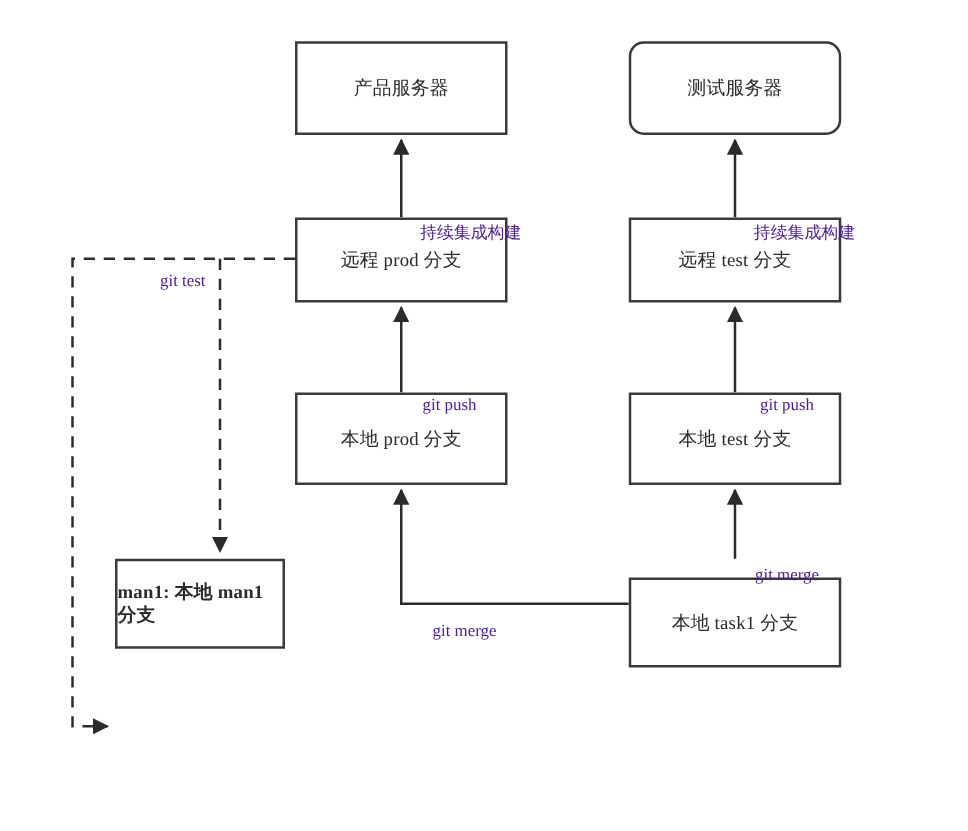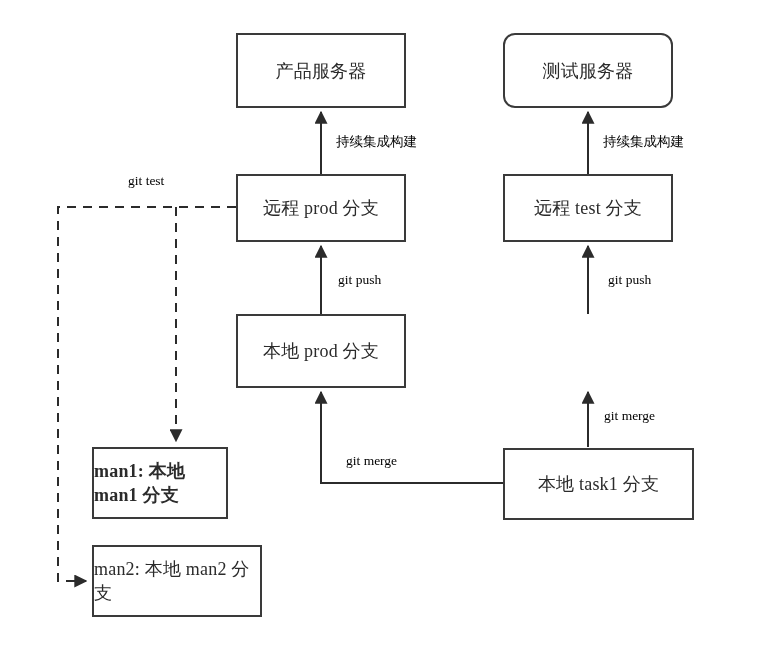--- a/index.html
+++ b/index.html
@@ -19,33 +19,34 @@
   }
   .node {
     position: absolute;
     box-sizing: border-box;
     border: 2px solid #3a3a3a;
     background: #ffffff;
     display: flex;
     align-items: center;
     justify-content: center;
     color: #2b2b2b;
-    font-size: 18px;
+    font-size: 15px;
     font-family: "Liberation Serif", serif;
     letter-spacing: 0.2px;
     z-index: 3;
   }
   .edge-label {
     position: absolute;
-    color: #000000;
+    color: #4c1d95;
     font-size: 13.5px;
     font-family: "Liberation Serif", serif;
     white-space: nowrap;
     background: transparent;
     z-index: 4;
+    margin-top: 44px;
   }
   svg.wires {
     position: absolute;
     left: 0;
     top: 0;
     width: 774px;
     height: 665px;
     z-index: 1;
     overflow: visible;
   }
@@ -92,32 +93,32 @@
   </div>
 
   <div class="node" style="left:503px; top:174px; width:170px; height:68px;">
     <span>远程 test 分支</span>
   </div>
 
   <div class="node" style="left:236px; top:314px; width:170px; height:74px;">
     <span>本地 prod 分支</span>
   </div>
 
+  <div class="node" style="left:503px; top:314px; width:170px; height:74px;">
+    <span>本地 test 分支</span>
+  </div>
 
   <div class="node" style="left:92px; top:447px; width:136px; height:72px;font-weight:bold;">
     <span>man1: 本地 man1 分支</span>
   </div>
 
-  <div class="node" style="left:503px; top:448px; width:191px; height:72px;">
+  <div class="node" style="left:503px; top:462px; width:170px; height:72px;">
     <span>本地 task1 分支</span>
   </div>
 
-  <div class="node" style="left:92px; top:545px; width:170px; height:72px;">
-    <span>man2: 本地 man2 分支</span>
-  </div>
 
   <div class="edge-label" style="left:336px; top:133px;">持续集成构建</div>
 
   <div class="edge-label" style="left:603px; top:133px;">持续集成构建</div>
 
   <div class="edge-label" style="left:128px; top:173px;">git test</div>
 
   <div class="edge-label" style="left:338px; top:272px;">git push</div>
 
   <div class="edge-label" style="left:608px; top:272px;">git push</div>

